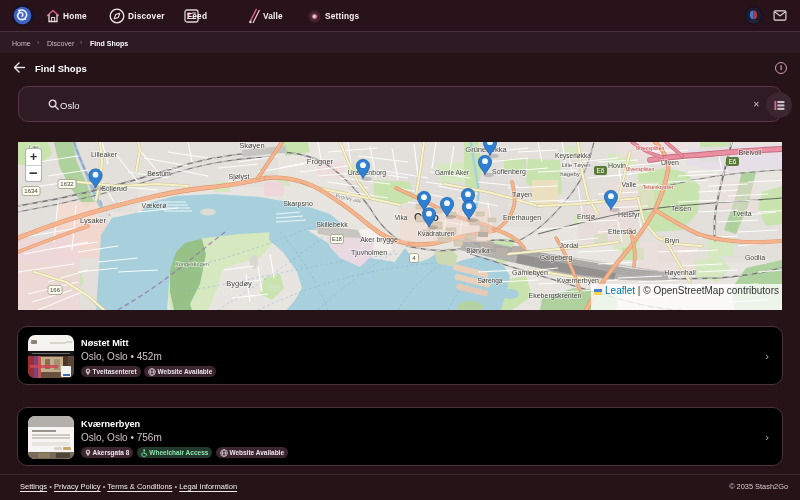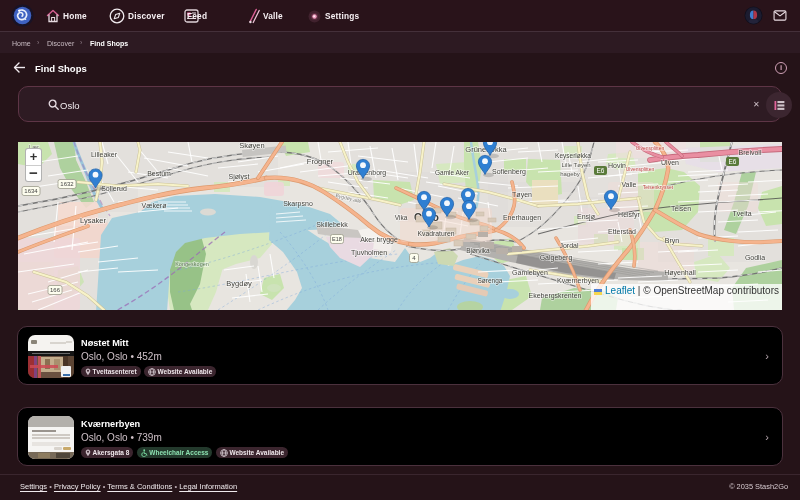--- a/index.html
+++ b/index.html
@@ -643,21 +643,21 @@
     <div style="position:absolute;left:4px;top:18px;width:38px;height:1.5px;background:#cfcac4"></div>
     <div style="position:absolute;left:4px;top:21px;width:38px;height:1.5px;background:#cfcac4"></div>
     <div style="position:absolute;left:4px;top:26px;width:38px;height:4px;background:#e7e4e0"></div>
     <div style="position:absolute;left:26px;top:31px;width:8px;height:3px;background:#d8d3cc;border-radius:1px"></div>
     <div style="position:absolute;left:35px;top:31px;width:8px;height:3px;background:#c8a96a;border-radius:1px"></div>
     <div style="position:absolute;left:0;top:36px;width:46px;height:7px;background:#776a58"></div>
     <div style="position:absolute;left:10px;top:37px;width:12px;height:5px;background:#8d7c5f"></div>
     <div style="position:absolute;left:28px;top:37px;width:14px;height:5px;background:#4f463a"></div>
   </div>
   <div class="title">Kværnerbyen</div>
-  <div class="sub">Oslo, Oslo • 739m</div>
+  <div class="sub">Oslo, Oslo • 756m</div>
   <div class="tags">
     <div class="tag"><svg width="6" height="8" viewBox="0 0 6 8">
           <path d="M3,0.5 C1.7,0.5 0.7,1.5 0.7,2.8 C0.7,4.4 3,7.3 3,7.3 C3,7.3 5.3,4.4 5.3,2.8 C5.3,1.5 4.3,0.5 3,0.5 Z M3,3.8 A1,1 0 1 1 3,1.8 A1,1 0 0 1 3,3.8 Z" fill="#cbbec5"></path>
         </svg>Akersgata 8</div>
     <div class="tag green"><svg width="7" height="8" viewBox="0 0 7 8">
           <circle cx="3.2" cy="1.2" r="0.9" fill="#7ce0a4"></circle>
           <path d="M3.2,2.2 L3.2,4.6 L5.2,4.6 L6,6.6" stroke="#7ce0a4" stroke-width="0.9" fill="none"></path>
           <path d="M2.4,3.4 A2.2,2.2 0 1 0 5,6.4" stroke="#7ce0a4" stroke-width="0.9" fill="none"></path>
         </svg>Wheelchair Access</div>
     <div class="tag"><svg width="8" height="8" viewBox="0 0 8 8">

